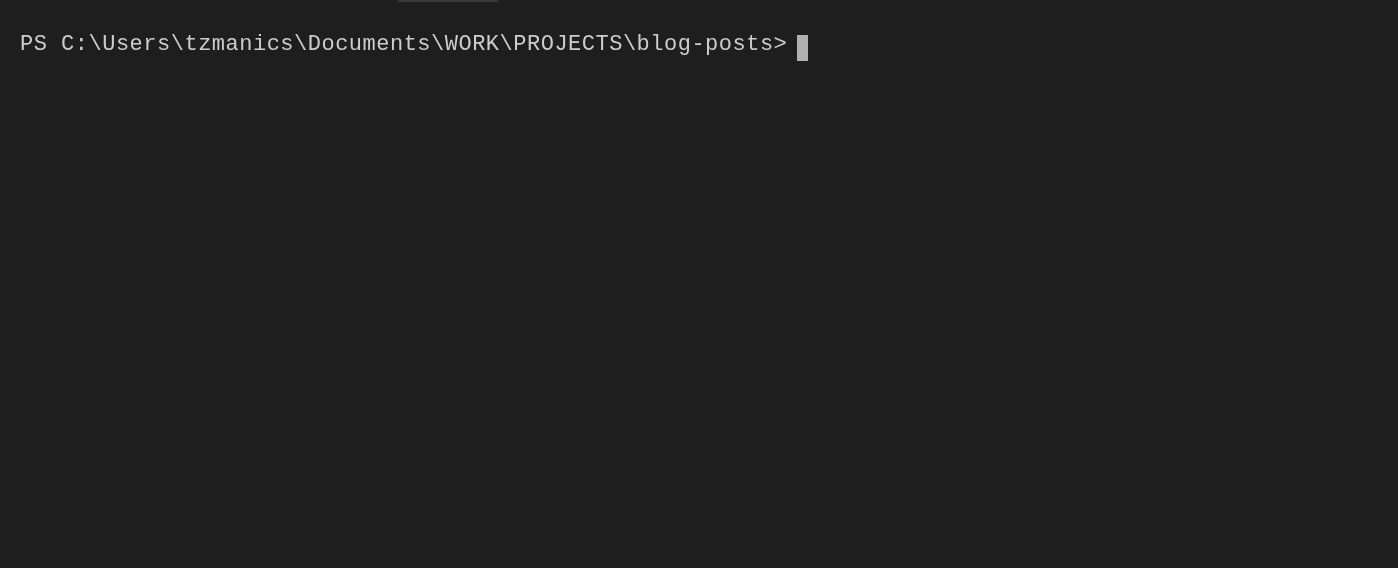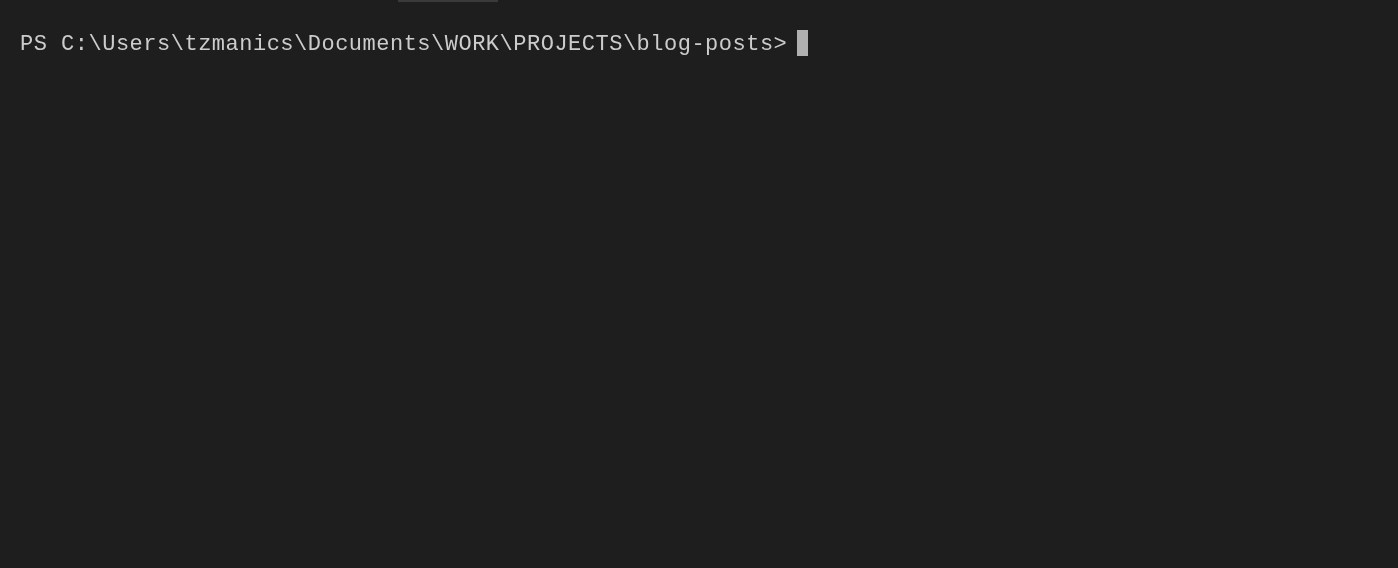--- a/index.html
+++ b/index.html
@@ -16,21 +16,21 @@
       color: #cccccc;
       overflow: hidden;
     }
     .terminal-area {
       width: 100%;
       height: 100%;
       padding: 30px 20px 20px 20px;
     }
     .prompt-line {
       display: flex;
-      align-items: flex-start;
+      align-items: flex-end;
       white-space: pre;
       line-height: 1.4;
     }
     .prompt-text {
       color: #cccccc;
       letter-spacing: 0.5px;
     }
     .cursor {
       display: inline-block;
       width: 11px;

